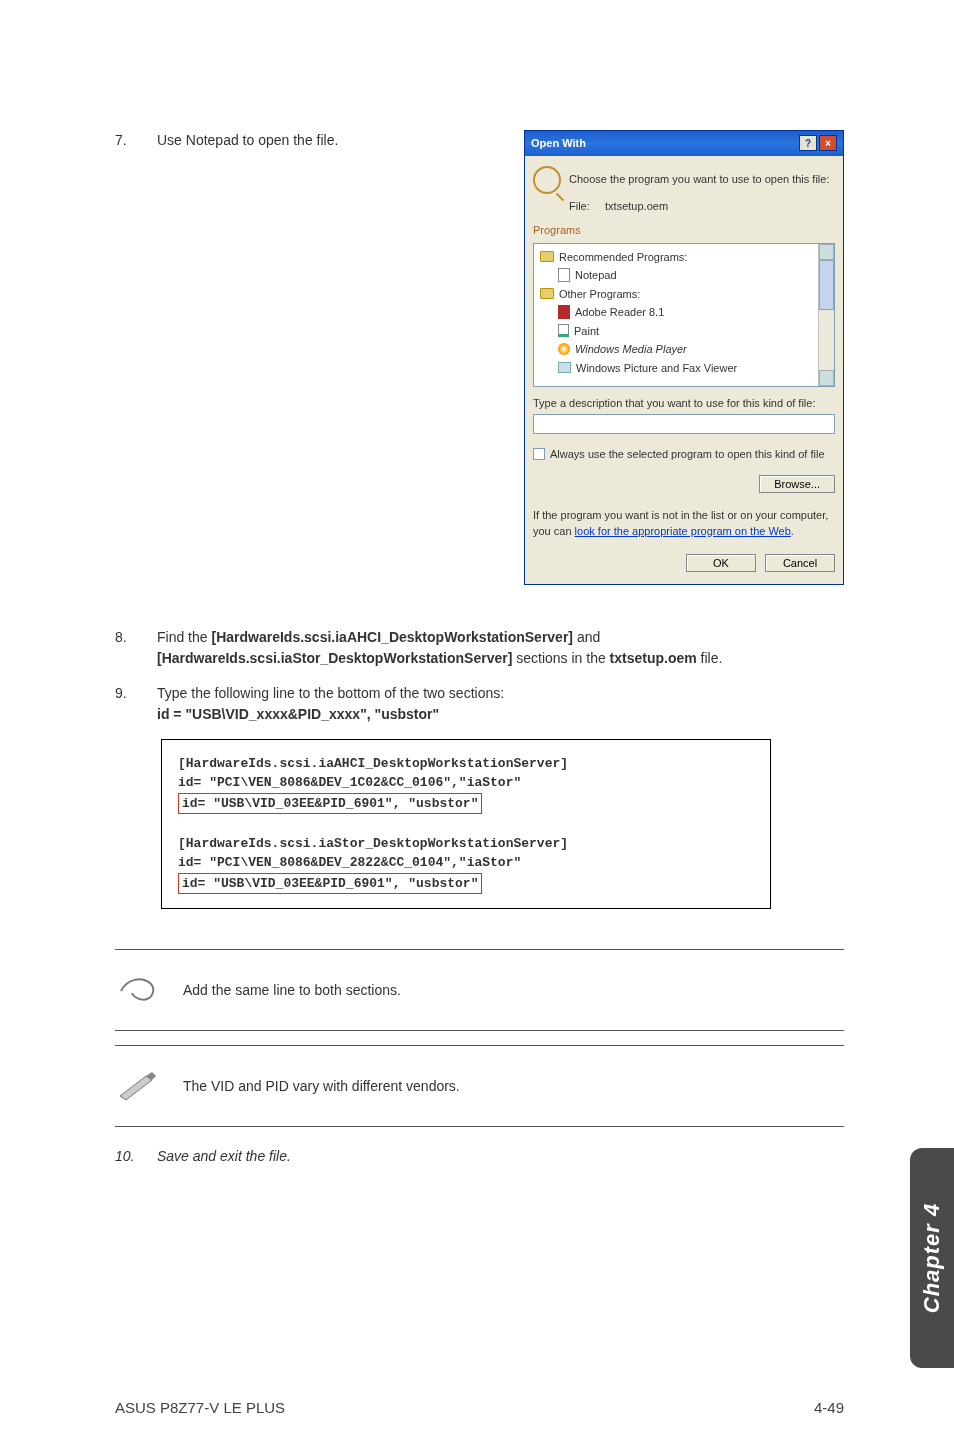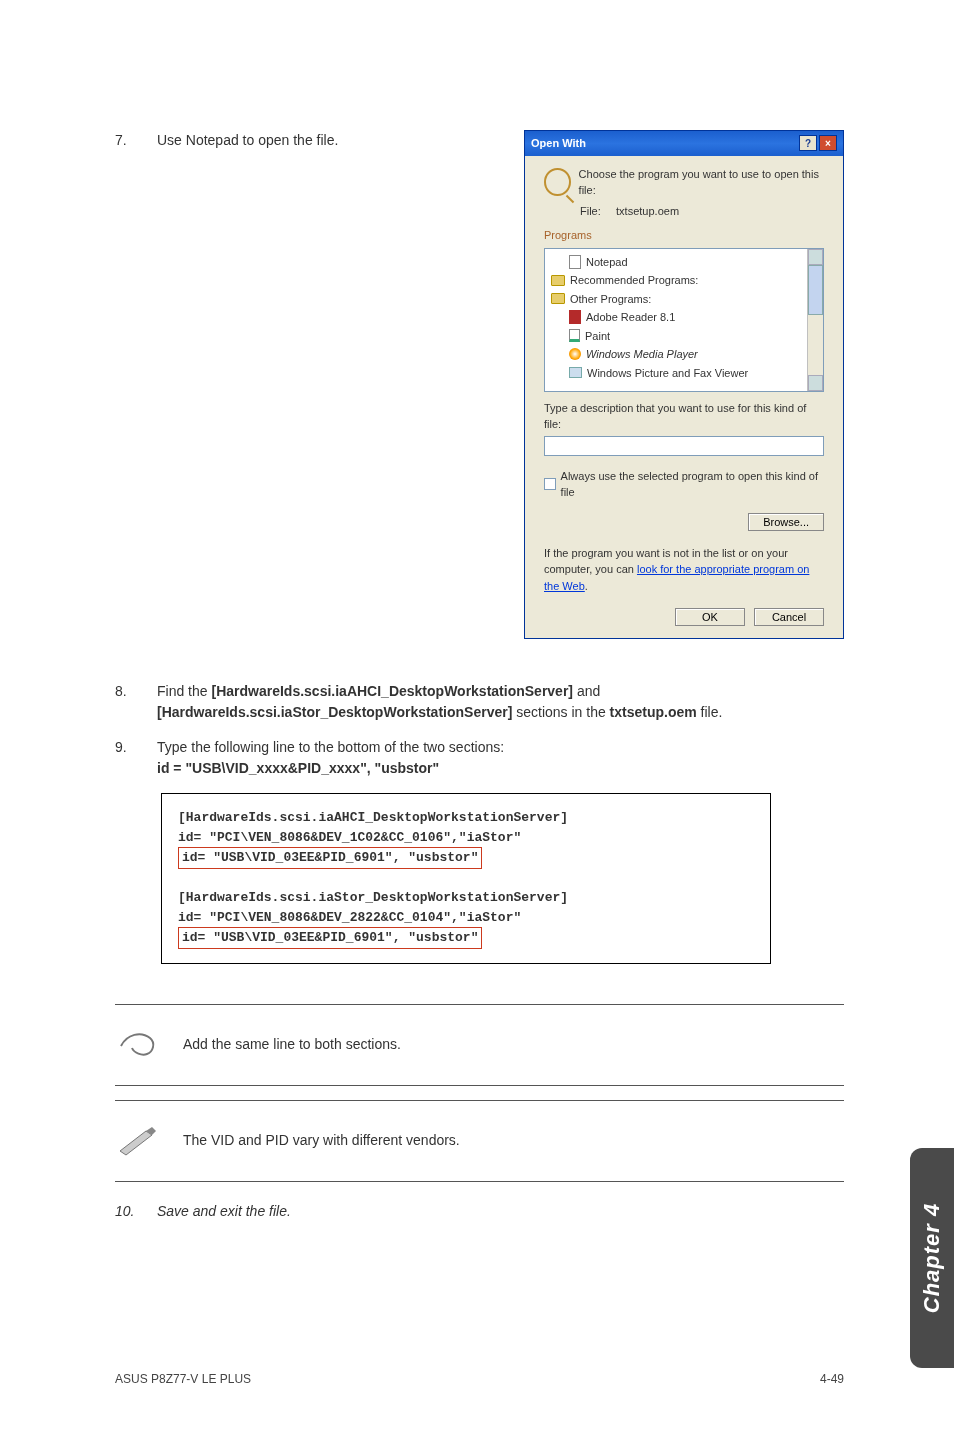--- a/index.html
+++ b/index.html
@@ -13,21 +13,21 @@
 
   .step7 { align-items:flex-start; }
   .step7 .txt { padding-right:15px; }
 
   
   .dialog { width:320px; border:1px solid #003399; font-size:11px; background:#ece9d8; margin-left:auto; }
   .titlebar { background:linear-gradient(#1b5fce,#2b73e0 50%,#1b5fce); color:#fff; font-weight:bold; padding:4px 6px; display:flex; align-items:center; }
   .titlebar .ttl { flex:1; }
   .tb-btn { width:18px; height:16px; background:#e8e4cf; border:1px solid #003399; color:#1b3f94; font-size:10px; font-weight:bold; display:flex; align-items:center; justify-content:center; margin-left:2px; }
   .tb-btn.close { background:#d04d2f; color:#fff; }
-  .dialog-body { padding:10px 19px 12px; }
+  .dialog-body { padding:10px 8px 12px; }
   .icon-row { display:flex; align-items:center; gap:8px; margin-bottom:4px; }
   .lens { width:28px; height:28px; border:2px solid #c09030; border-radius:50%; position:relative; }
   .lens:after { content:""; position:absolute; right:-6px; bottom:-6px; width:10px; height:2px; background:#c09030; transform:rotate(45deg); }
   .file-line { margin-left:36px; margin-bottom:8px; }
   .tabhdr { color:#a7622a; margin-bottom:4px; }
   .listbox { background:#fff; border:1px solid #7f9db9; font-size:11px; position:relative; height:144px; overflow:hidden; }
   .listbox .inner { padding:4px 6px; }
   .lb-row { display:flex; align-items:center; gap:5px; padding:1px 0; }
   .folder-ic { width:14px; height:11px; background:#e7cd6b; border:1px solid #b89700; border-radius:1px; }
   .doc-ic { width:12px; height:14px; background:#fff; border:1px solid #888; }
@@ -60,21 +60,21 @@
   .note-block + .note-block { margin-top:14px; }
   .note-icon { width:46px; height:34px; display:flex; align-items:center; justify-content:center; }
   .paperclip-svg { width:42px; height:34px; }
   .pen-svg { width:44px; height:32px; }
 
   
   .sidetab { position:absolute; right:0; bottom:70px; width:44px; height:220px; background:#4a4a4a; border-top-left-radius:12px; border-bottom-left-radius:12px; color:#fff; display:flex; align-items:center; justify-content:center; }
   .sidetab span { transform:rotate(-90deg); white-space:nowrap; font-weight:bold; font-size:22px; font-style:italic; letter-spacing:1px; }
 
   
-  .footer { position:absolute; bottom:52px; left:115px; right:110px; display:flex; justify-content:space-between; font-size:12px; color:#444; }
+  .footer { position:absolute; bottom:22px; left:115px; right:110px; display:flex; justify-content:space-between; font-size:15px; color:#444; }
 </style>
 </head>
 <body>
 
 <div class="page">
 
   <div class="step-row step7" style="margin-bottom:42px;">
     <div class="num">7.</div>
     <div class="txt">Use Notepad to open the file.</div>
 
@@ -90,27 +90,27 @@
           <span>Choose the program you want to use to open this file:</span>
         </div>
         <div class="file-line">
           <span>File:</span>
           &nbsp;&nbsp;&nbsp;
           <span>txtsetup.oem</span>
         </div>
         <div class="tabhdr">Programs</div>
         <div class="listbox">
           <div class="inner">
-            <div class="lb-row" style="padding-left:18px;">
-                <span class="doc-ic"></span>
-                <span>Notepad</span>
-              </div>
             <div class="lb-row">
                 <span class="folder-ic"></span>
                 <span>Recommended Programs:</span>
+              </div>
+            <div class="lb-row" style="padding-left:18px;">
+                <span class="doc-ic"></span>
+                <span>Notepad</span>
               </div>
             <div class="lb-row">
                 <span class="folder-ic"></span>
                 <span>Other Programs:</span>
               </div>
             <div class="lb-row" style="padding-left:18px;">
                 <span class="pdf-ic"></span>
                 <span>Adobe Reader 8.1</span>
               </div>
             <div class="lb-row" style="padding-left:18px;">

